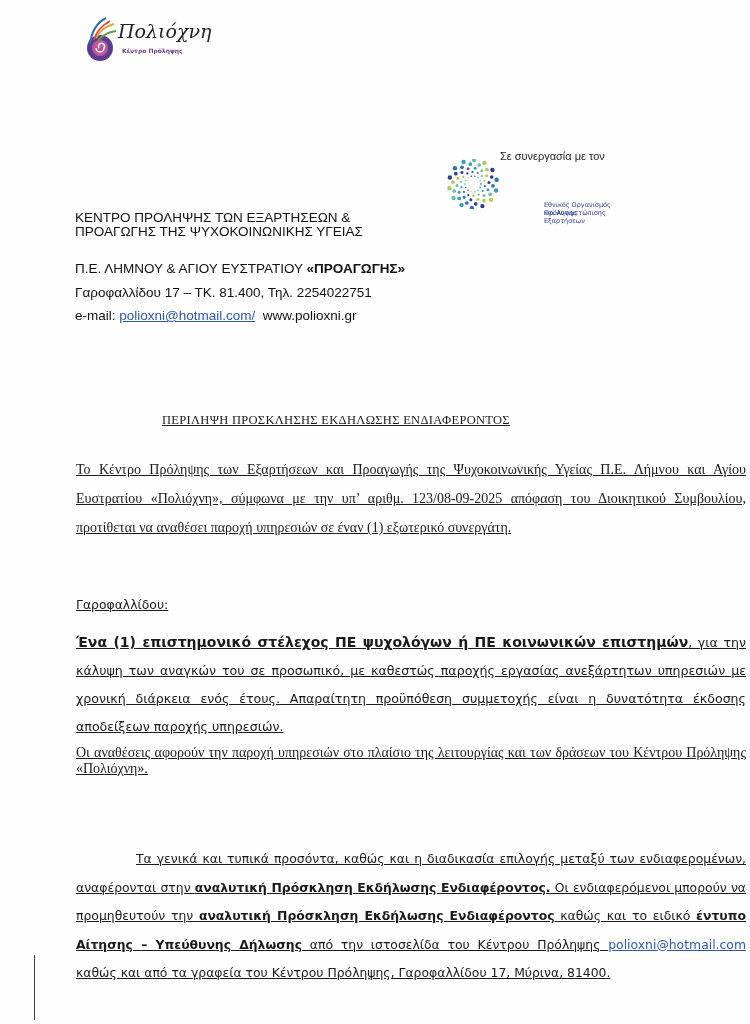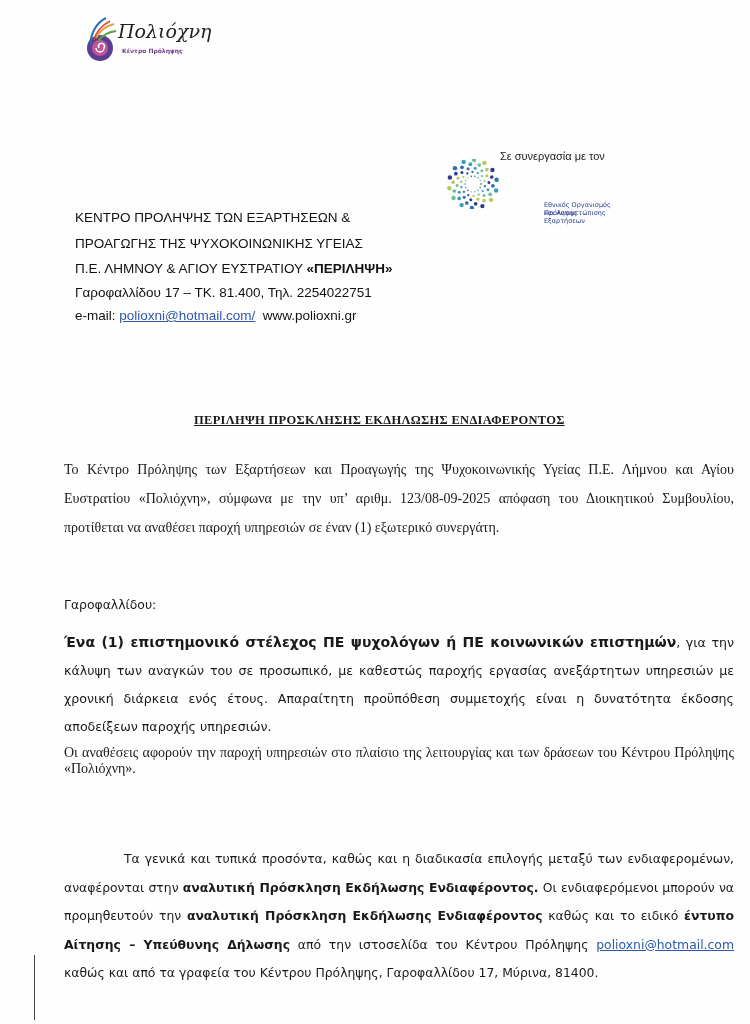--- a/index.html
+++ b/index.html
@@ -10,22 +10,22 @@
   .logo-poli .name { position:absolute; left:34px; top:8px; font-family:"DejaVu Serif", serif; font-style:italic; font-size:19px; color:#222; }
   .logo-poli .sub { position:absolute; left:38px; top:35px; font-family:"DejaVu Sans", sans-serif; font-size:6px; color:#6b3b8a; font-weight:bold; }
   .eopae { left:445px; top:145px; width:190px; height:75px; }
   .eopae .coop { position:absolute; left:55px; top:5px; font-family:Liberation Sans, sans-serif; font-size:11px; color:#222; }
   .eopae .big { position:absolute; left:55px; top:20px; font-family:"DejaVu Sans", sans-serif; font-size:32px; color:#2c3d8f; letter-spacing:1px; line-height:34px; }
   .eopae .l1, .eopae .l2 { position:absolute; left:55px; font-family:"DejaVu Sans", sans-serif; font-size:6.5px; color:#2c3d8f;padding-left:44px; }
   .eopae .l1 { top:56px; } .eopae .l2 { top:64px; }
   .hdr { left:75px; font-family:"Liberation Sans", sans-serif; font-size:13.5px; color:#111;text-align:center; }
   .hdr b { font-weight:bold; }
   a.link { color:#2d5aa8; text-decoration:underline; }
-  .title { left:162px; top:413px; width:410px; font-family:"Liberation Serif", serif; font-weight:bold; font-size:12.5px; text-decoration:underline; letter-spacing:0.3px; white-space:nowrap;margin-left:32px; }
-  .para { left:64px; width:670px; font-size:14px; line-height:29px; text-align:justify; text-align-last:left; }
+  .title { left:162px; top:413px; width:410px; font-family:"Liberation Serif", serif; font-weight:normal; font-size:12.5px; text-decoration:underline; letter-spacing:0.3px; white-space:nowrap; }
+  .para { left:76px; width:670px; font-size:14px; line-height:29px; text-align:justify; text-align-last:left;text-decoration:underline; }
   .sans { font-family:"DejaVu Sans", sans-serif; font-size:12.4px; }
 </style>
 </head>
 <body>
 
 <div class="abs side-line"></div>
 
 <div class="abs logo-poli">
   <svg class="abs" style="left:0;top:2px" width="34" height="50">
     <circle cx="16" cy="34" r="13" fill="#5a3d91"></circle>
@@ -114,22 +114,22 @@
         <circle cx="41.93695941169193" cy="23.581083261750756" r="1.5" fill="#2c3d8f"></circle>
         <circle cx="45.91688132223615" cy="26.82149345207733" r="1.8499999999999999" fill="#2f6fb0"></circle>
         <circle cx="49.1227962478019" cy="31.429330733648612" r="2.2" fill="#3a9bbf"></circle>
       </g>
   </svg>
   <span class="l1">Εθνικός Οργανισμός Πρόληψης</span>
   <span class="l2">και Αντιμετώπισης Εξαρτήσεων</span>
 </div>
 
 <div class="abs hdr" style="top:210px">ΚΕΝΤΡΟ ΠΡΟΛΗΨΗΣ ΤΩΝ ΕΞΑΡΤΗΣΕΩΝ &amp;</div>
-<div class="abs hdr" style="top:236px">ΠΡΟΑΓΩΓΗΣ ΤΗΣ ΨΥΧΟΚΟΙΝΩΝΙΚΗΣ ΥΓΕΙΑΣ</div>
-<div class="abs hdr" style="top:261px"><span>Π.Ε. ΛΗΜΝΟΥ &amp; ΑΓΙΟΥ ΕΥΣΤΡΑΤΙΟΥ </span><b>«ΠΕΡΙΛΗΨΗ»</b></div>
+<div class="abs hdr" style="top:224px">ΠΡΟΑΓΩΓΗΣ ΤΗΣ ΨΥΧΟΚΟΙΝΩΝΙΚΗΣ ΥΓΕΙΑΣ</div>
+<div class="abs hdr" style="top:261px"><span>Π.Ε. ΛΗΜΝΟΥ &amp; ΑΓΙΟΥ ΕΥΣΤΡΑΤΙΟΥ </span><b>«ΠΡΟΑΓΩΓΗΣ»</b></div>
 <div class="abs hdr" style="top:285px">Γαροφαλλίδου 17 – ΤΚ. 81.400, Τηλ. 2254022751</div>
 <div class="abs hdr" style="top:308px"><span>e-mail: </span><a class="link">polioxni@hotmail.com/</a>&nbsp; <span>www.polioxni.gr</span></div>
 
 <div class="abs title">ΠΕΡΙΛΗΨΗ ΠΡΟΣΚΛΗΣΗΣ ΕΚΔΗΛΩΣΗΣ ΕΝΔΙΑΦΕΡΟΝΤΟΣ</div>
 
 <div class="abs para" style="top:455px">Το Κέντρο Πρόληψης των Εξαρτήσεων και  Προαγωγής της Ψυχοκοινωνικής Υγείας Π.Ε. Λήμνου και Αγίου Ευστρατίου «Πολιόχνη», σύμφωνα με την υπ’ αριθμ. 123/08-09-2025 απόφαση του Διοικητικού Συμβουλίου, προτίθεται να αναθέσει παροχή υπηρεσιών σε έναν (1) εξωτερικό συνεργάτη.</div>
 
 <div class="abs para sans" style="top:590px">Γαροφαλλίδου:</div>
 
 <div class="abs para sans" style="top:628px;font-size:12.6px;line-height:28px"><b style="font-size:14px">Ένα (1) επιστημονικό στέλεχος ΠΕ ψυχολόγων ή ΠΕ κοινωνικών επιστημών</b><span>, για την κάλυψη των αναγκών του σε προσωπικό, με καθεστώς παροχής εργασίας ανεξάρτητων υπηρεσιών με χρονική διάρκεια ενός έτους.  Απαραίτητη προϋπόθεση συμμετοχής είναι η δυνατότητα έκδοσης αποδείξεων παροχής υπηρεσιών.</span></div>

